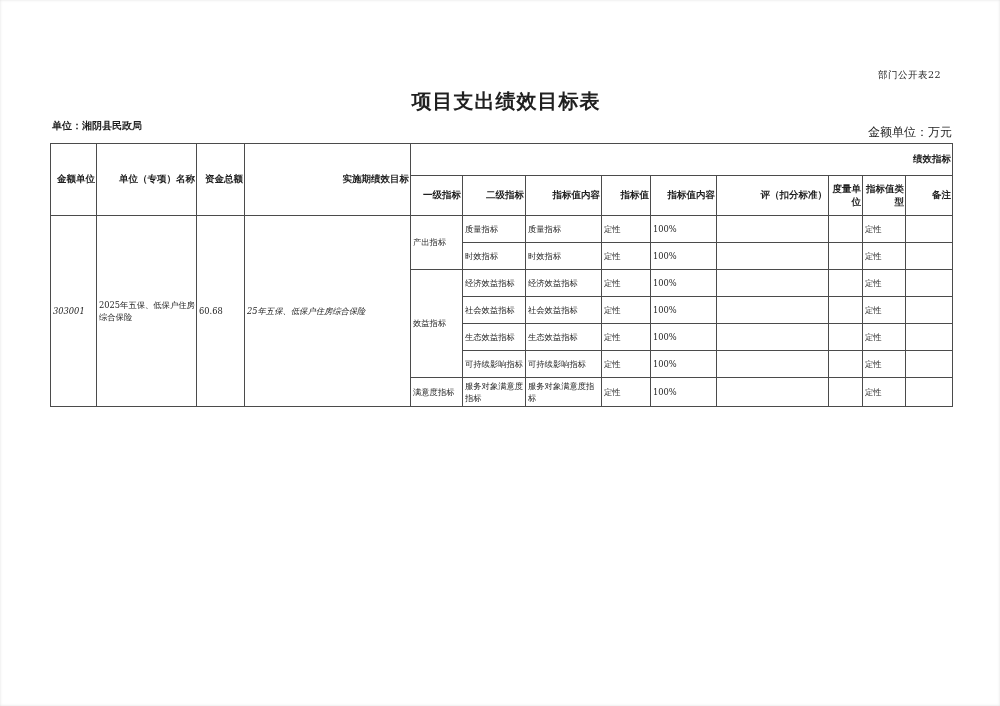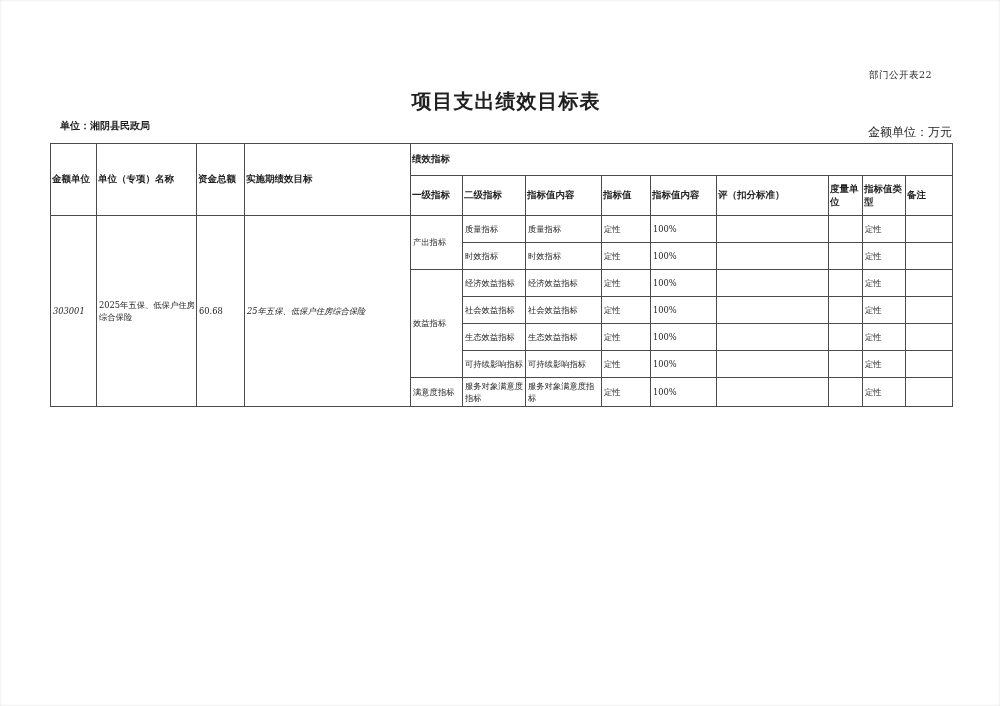--- a/index.html
+++ b/index.html
@@ -10,39 +10,39 @@
     height: 706px;
     background: #ffffff;
     font-family: "DejaVu Serif", "Liberation Serif", serif;
     color: #1f1f1f;
     overflow: hidden;
     box-shadow: inset 0 0 3px rgba(0,0,0,0.12);
   }
   .corner-note {
     position: absolute;
     top: 69px;
-    right: 68px;
+    right: 59px;
     font-size: 9.5px;
     letter-spacing: 0.5px;
     text-align: center;
   }
   .doc-title {
     position: absolute;
     top: 88px;
     left: 0;
     width: 1012px;
     text-align: center;
     font-size: 20px;
     font-weight: bold;
     letter-spacing: 1px;
   }
   .unit-line {
     position: absolute;
     top: 119px;
-    left: 60px;
+    left: 52px;
     font-size: 10px;
     font-weight: bold;
   }
   .amount-unit {
     position: absolute;
     top: 124px;
     right: 48px;
     font-size: 12px;
   }
   .table-wrap {
@@ -57,21 +57,21 @@
     border: 1.6px solid #3c3c3c;
   }
   table.perf th, table.perf td {
     border: 1px solid #4b4b4b;
     vertical-align: middle;
     overflow: hidden;
   }
   table.perf th {
     font-size: 9.5px;
     font-weight: bold;
-    text-align: left;
+    text-align: right;
     line-height: 1.35;
     padding: 1px;
   }
   table.perf td {
     font-size: 8.3px;
     line-height: 1.5;
     text-align: left;
     padding: 1px 1px 1px 2px;
   }
   tr.hrow1 { height: 32px; }

